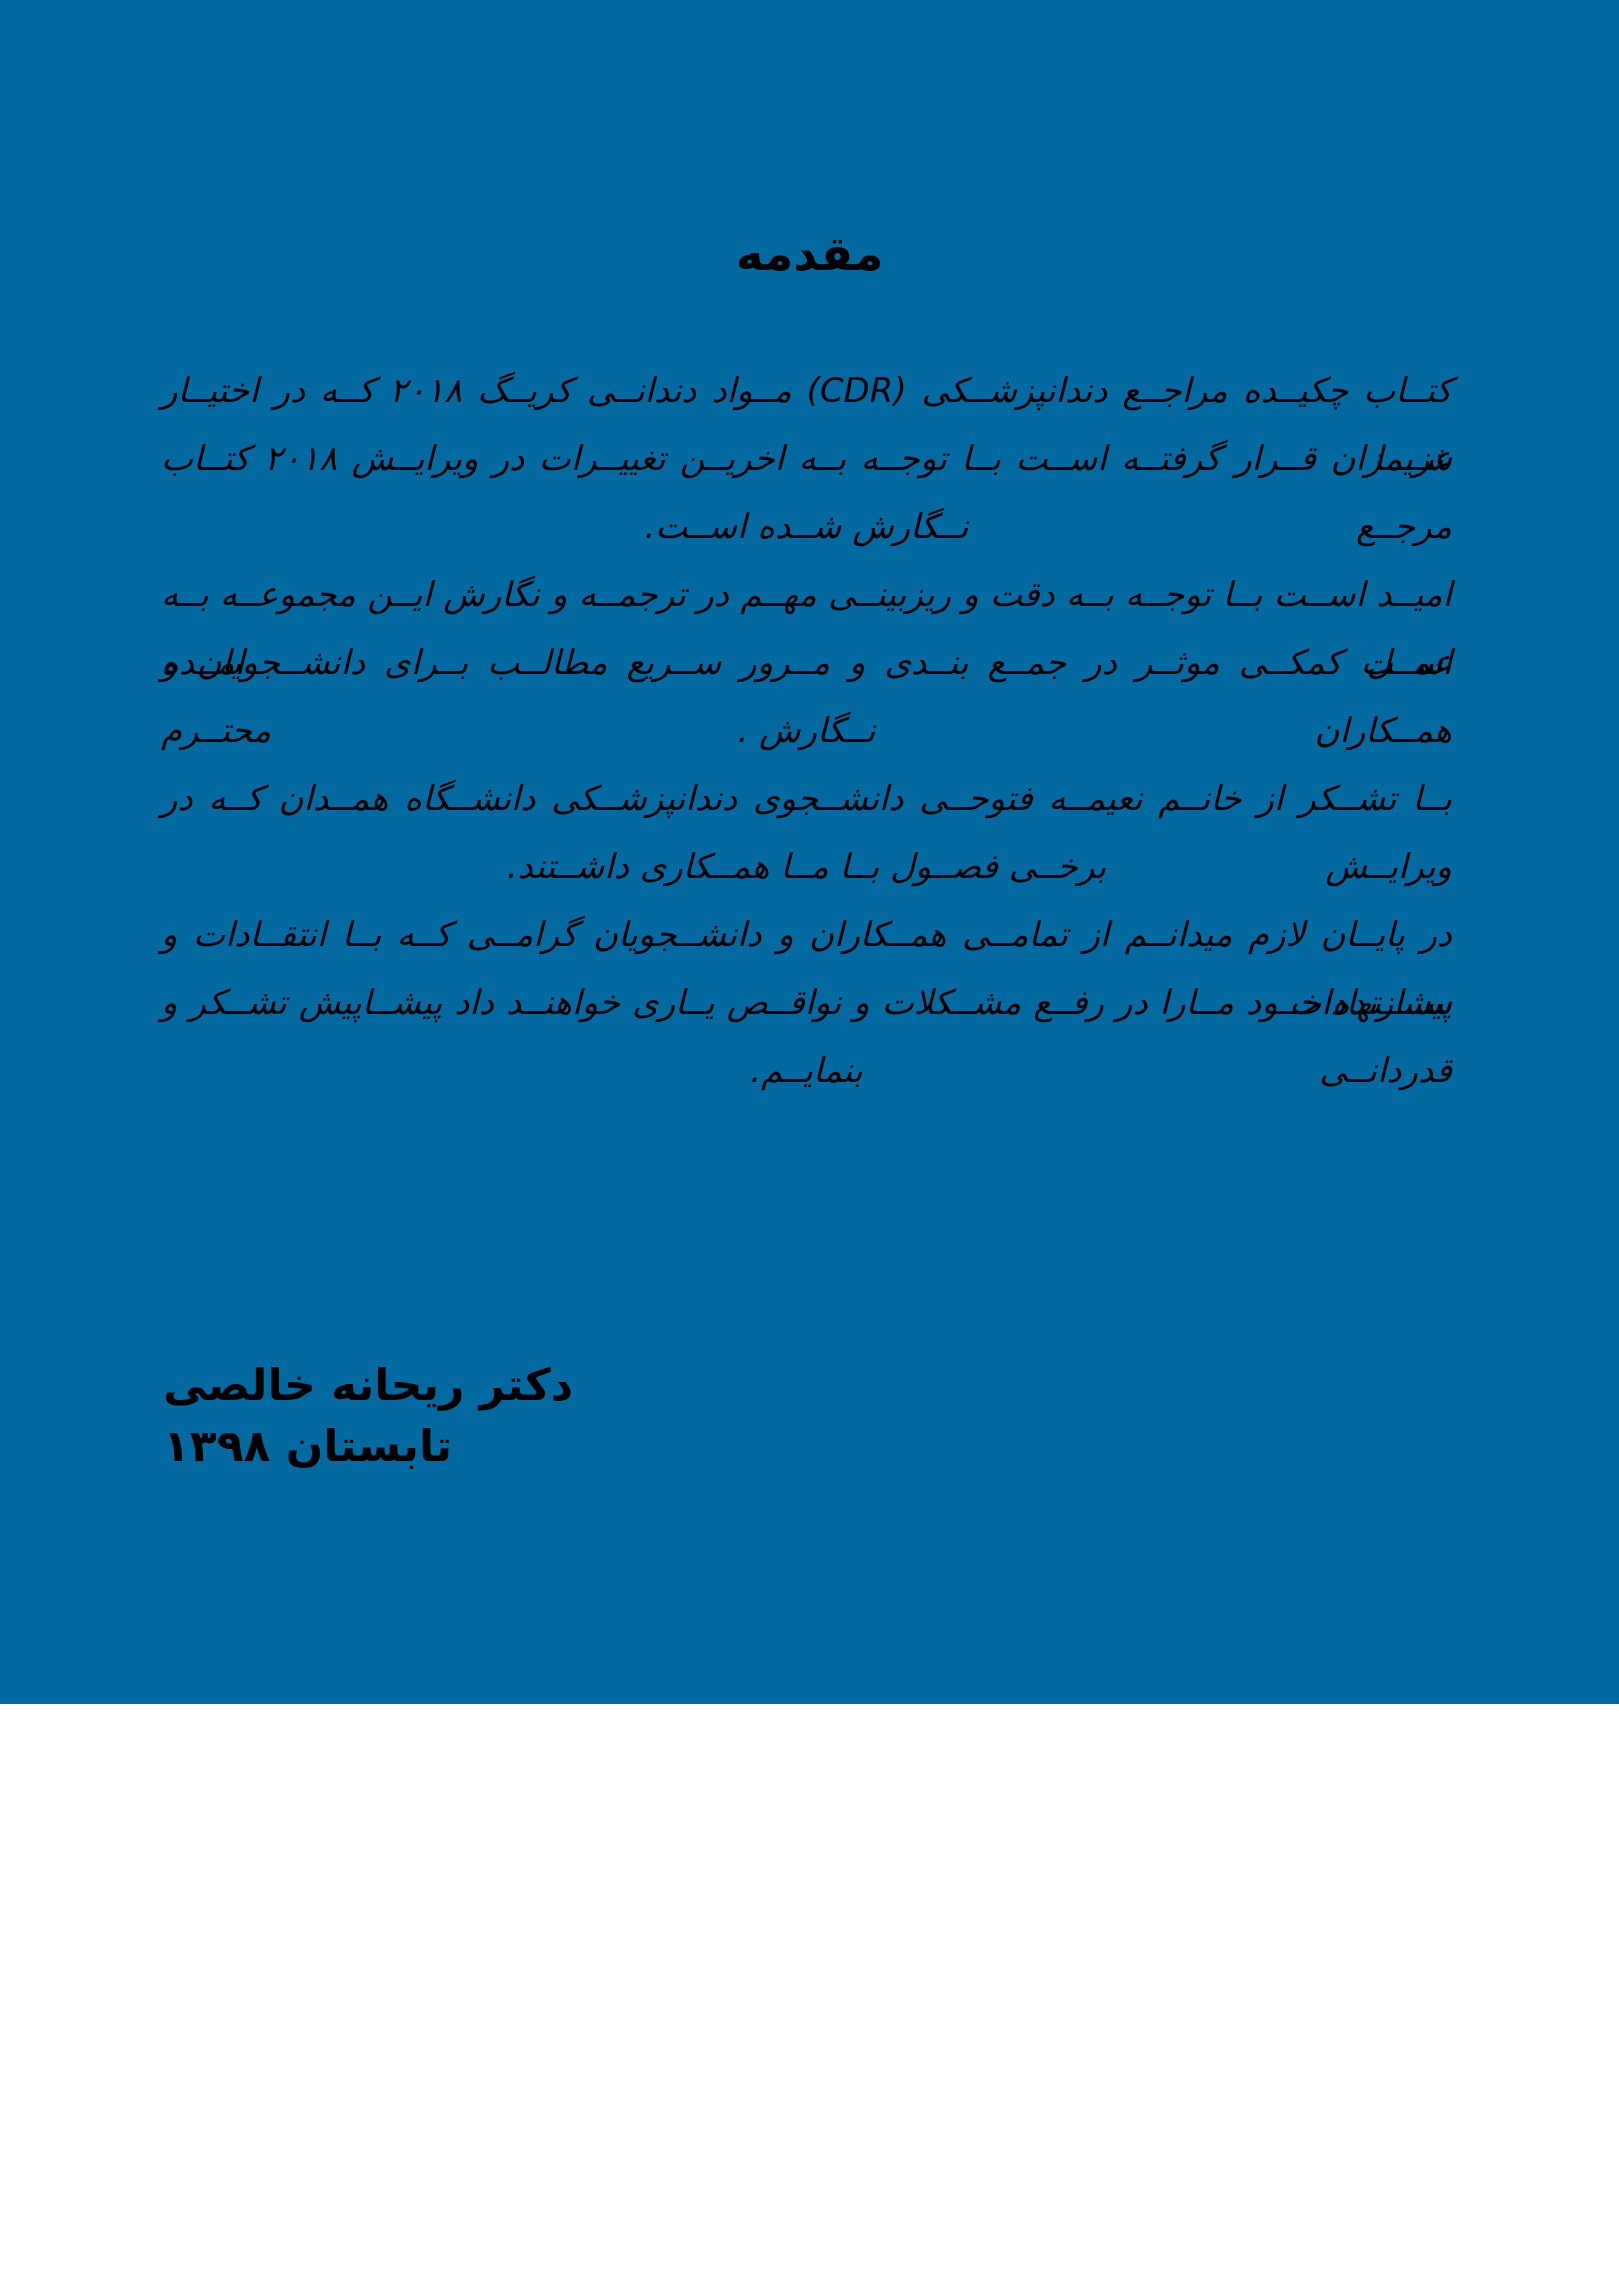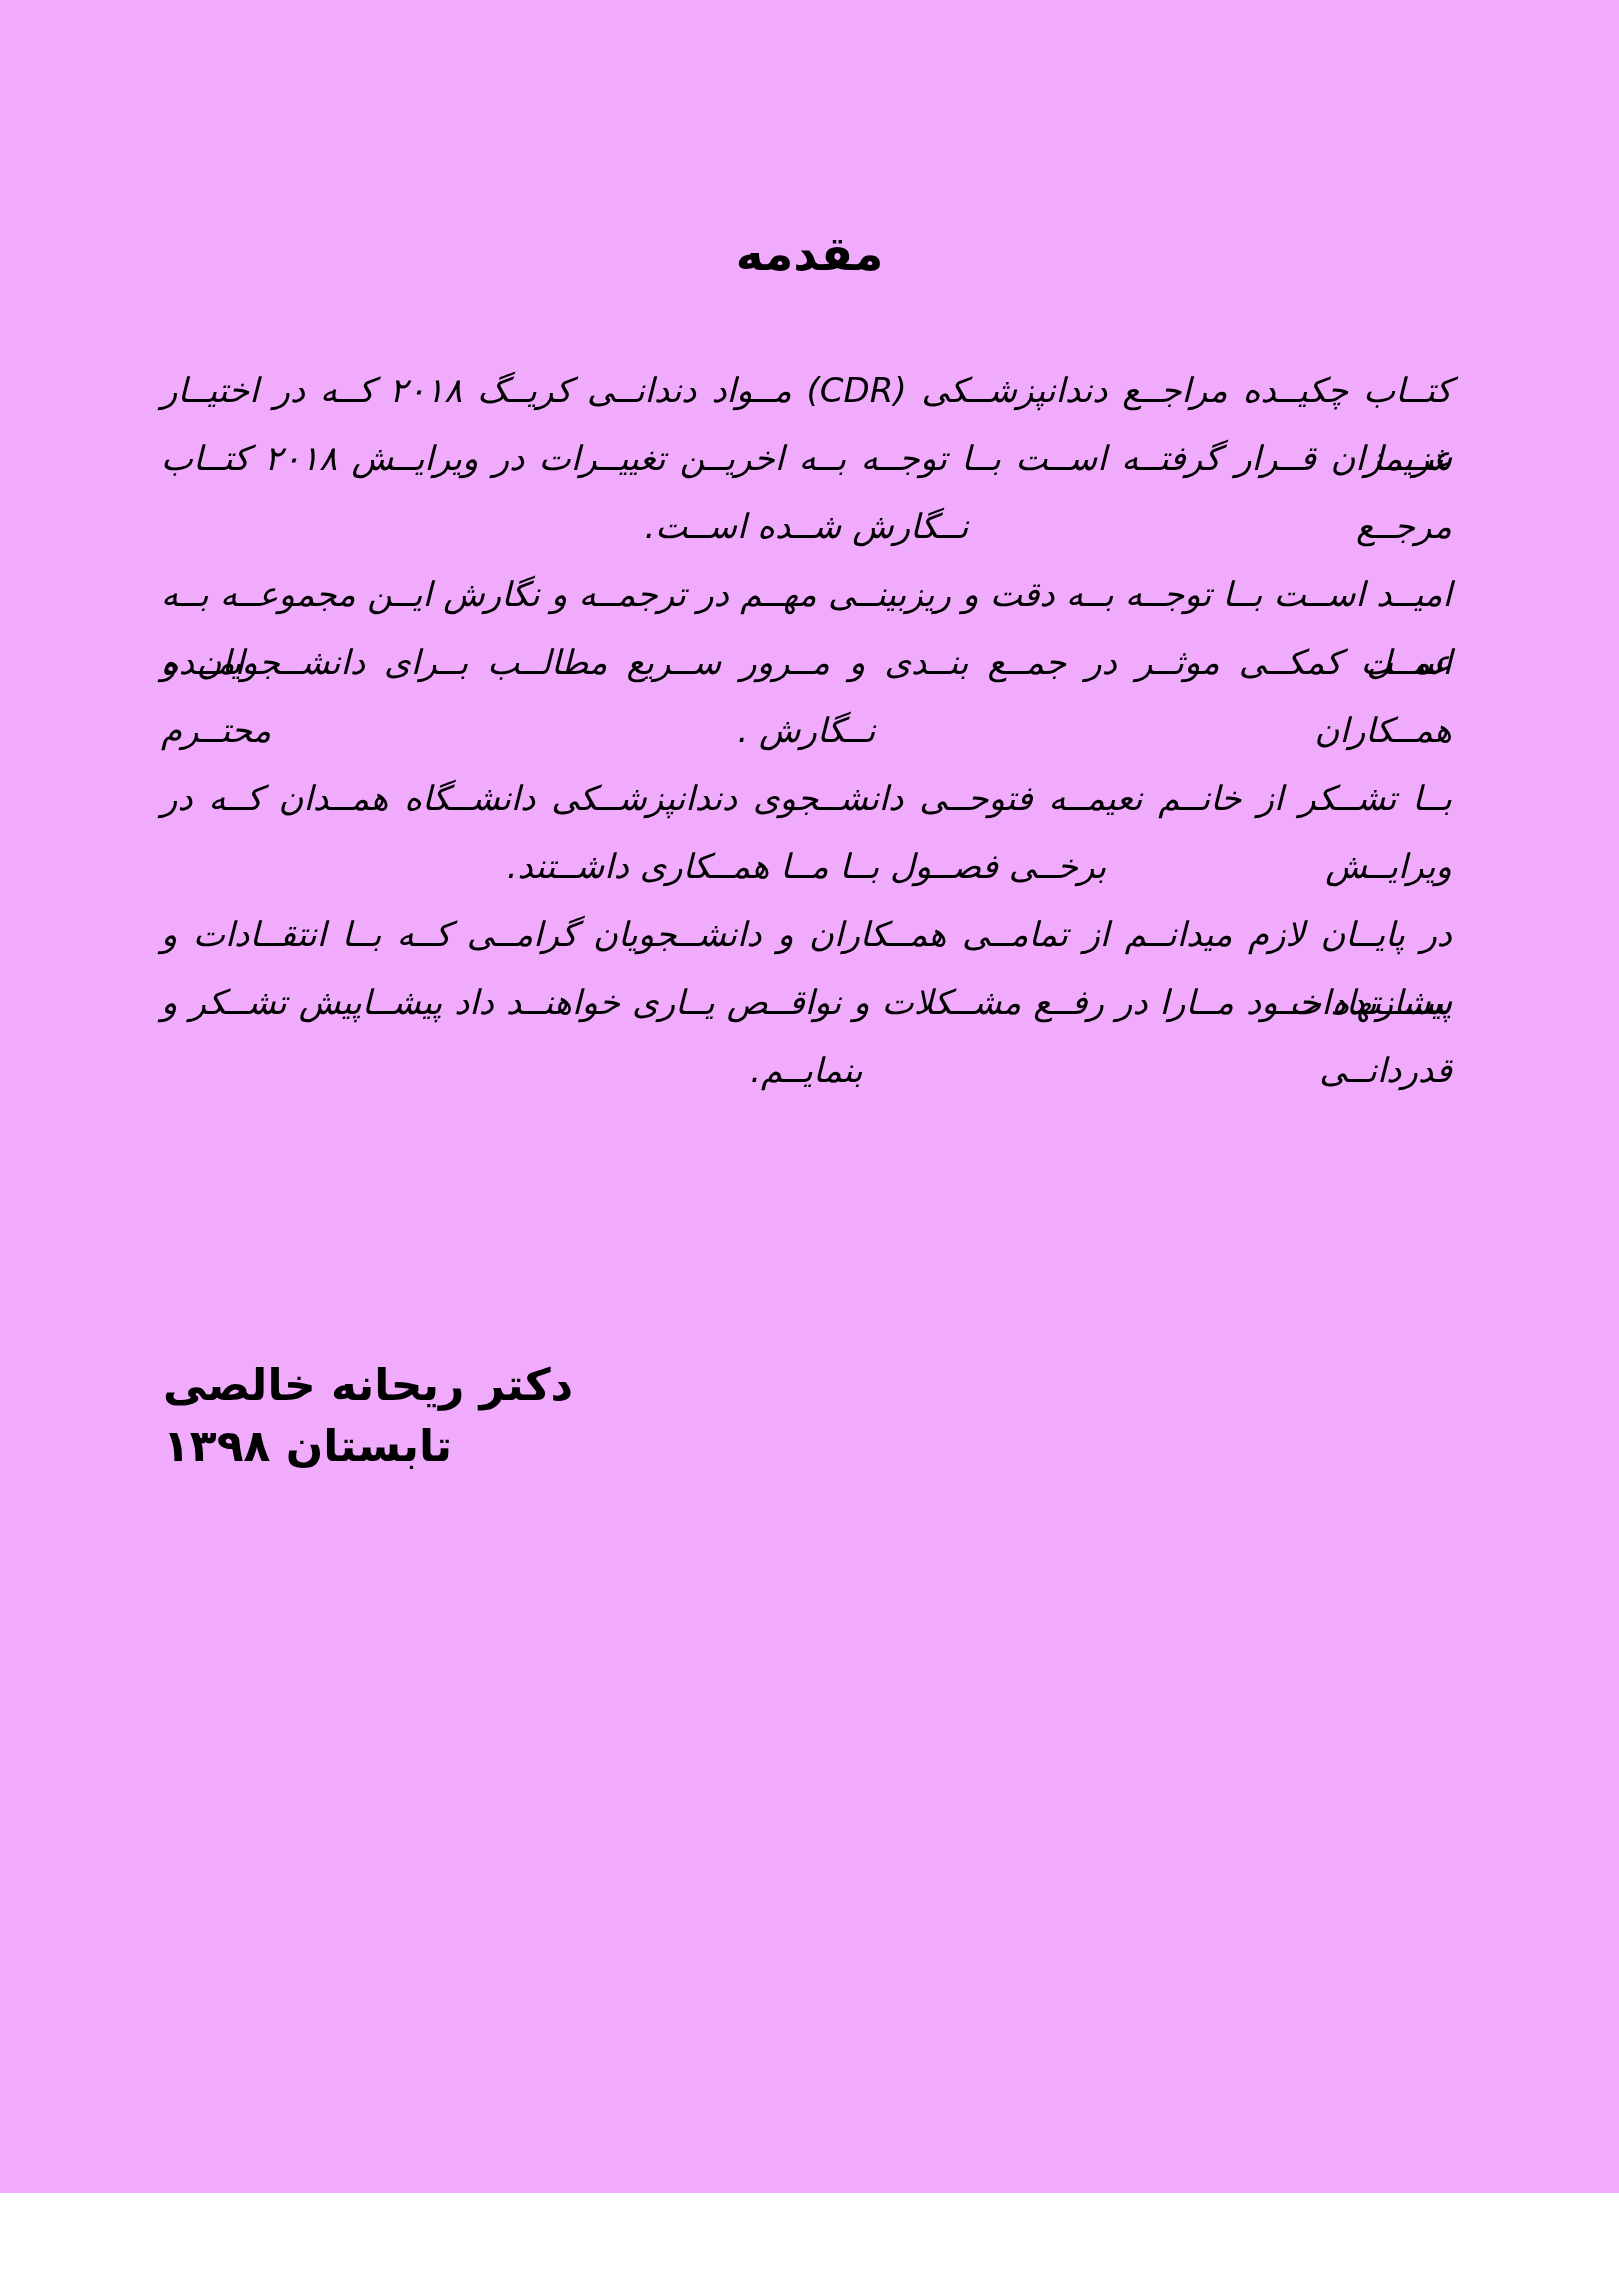--- a/index.html
+++ b/index.html
@@ -9,22 +9,22 @@
   body {
     width: 1619px;
     height: 2293px;
     background: #ffffff;
     color: #000000;
     font-family: "DejaVu Sans", sans-serif;
   }
   .page {
     position: relative;
     width: 1619px;
-    height: 2193px;
-    background: #f0abfc;
+    height: 1704px;
+    background: #0369a1;
     overflow: hidden;
   }
   .title {
     position: absolute;
     top: 226px;
     left: 0;
     width: 100%;
     margin: 0;
     text-align: center;
     font-size: 47px;

